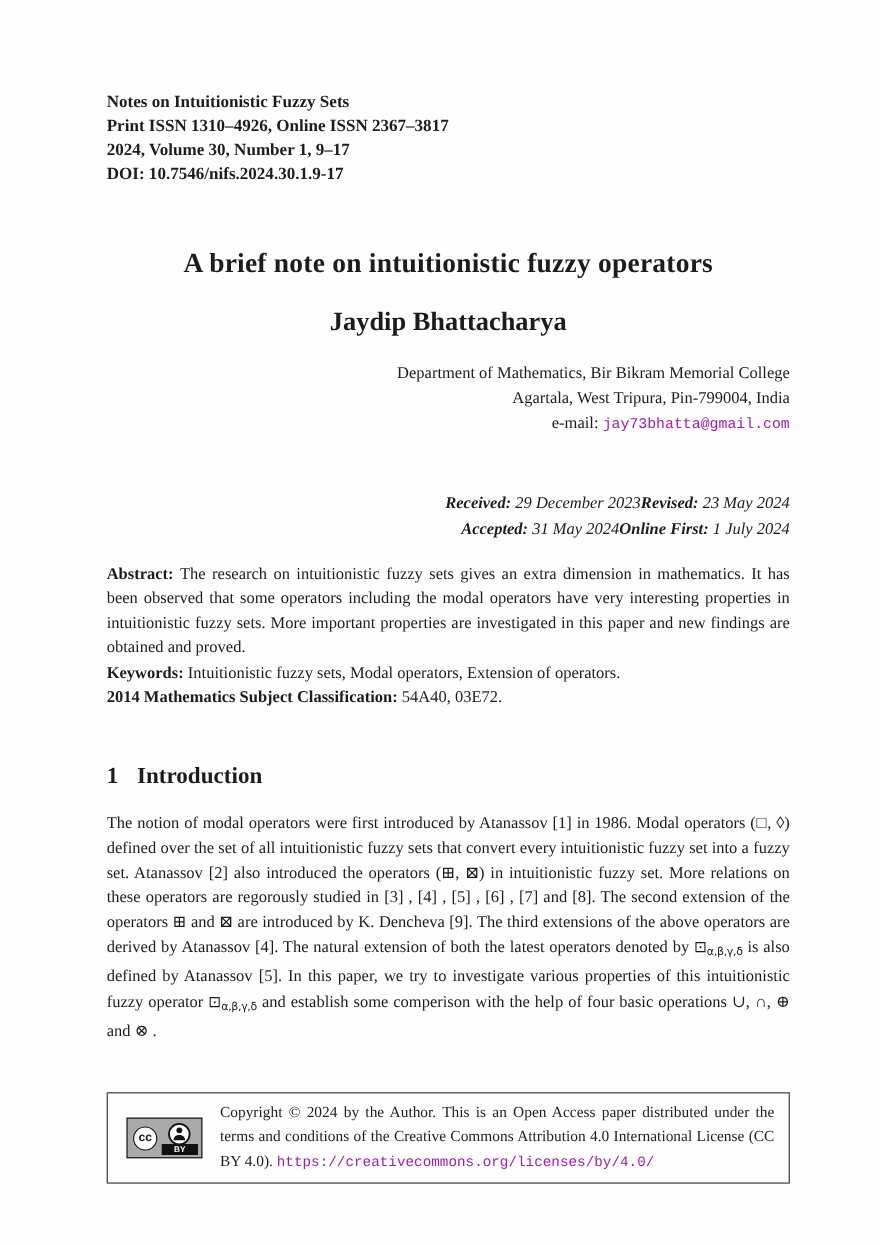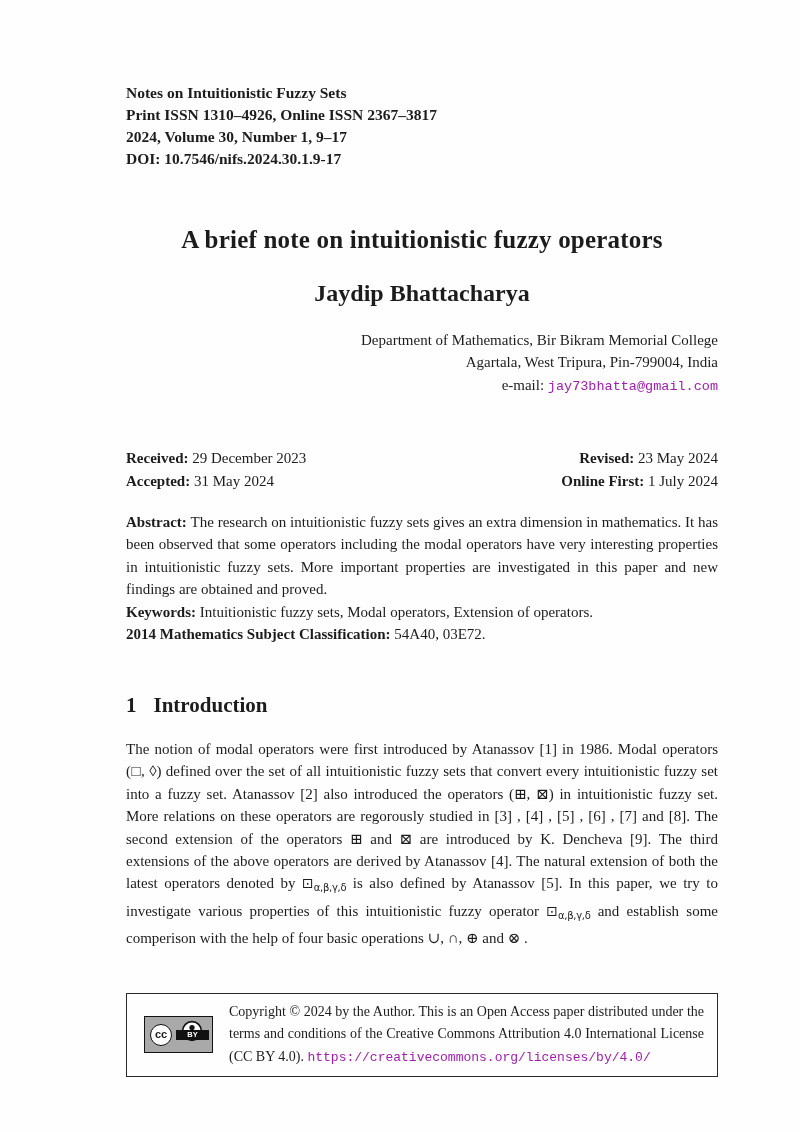--- a/index.html
+++ b/index.html
@@ -9,21 +9,20 @@
     height: 1132px;
     background: #fefefe;
     color: #1c1c1c;
     font-family: "Liberation Serif", "DejaVu Serif", serif;
     position: relative;
     overflow: hidden;
     margin: 0 auto;
   }
   .content {
     padding: 82px 82px 0 97px; 
-    margin-left: 29px;
   }
 
   
   .masthead div {
     font-weight: bold;
     font-size: 15.5px;
     line-height: 22px;
   }
 
   
@@ -52,21 +51,21 @@
     color: #a21caf;
     text-decoration: none;
   }
 
   
   .dates {
     margin-top: 49px;
     font-size: 15px;
     line-height: 22.4px;
   }
-  .dates-row { display: flex; justify-content: space-between; }
+  .dates-row { display: flex; justify-content: flex-end; font-style: italic; }
   .lbl { font-weight: bold; }
 
   
   .abstract-block {
     margin-top: 19px;
     font-size: 15px;
     line-height: 22.45px;
   }
   .justify { text-align: justify; }
 
@@ -127,21 +126,21 @@
   .person-circle {
     position: absolute;
     right: 9px;
     top: 3px;
     width: 22px;
     height: 22px;
   }
   .by-bar {
     position: absolute;
     right: 3px;
-    bottom: 12px;
+    bottom: 2px;
     width: 33px;
     height: 10px;
     background: #111;
     color: #fff;
     font-family: "Liberation Sans", sans-serif;
     font-size: 7.5px;
     font-weight: bold;
     text-align: center;
     line-height: 10px;
   }

